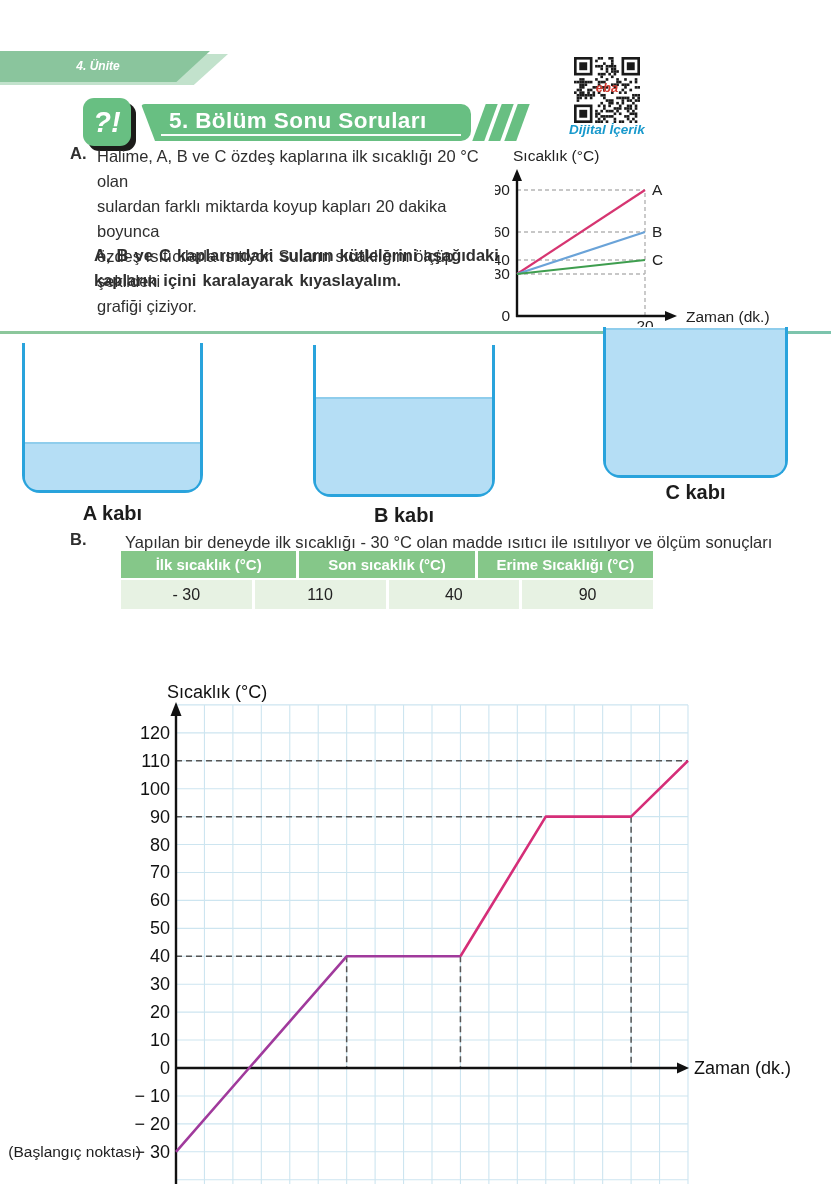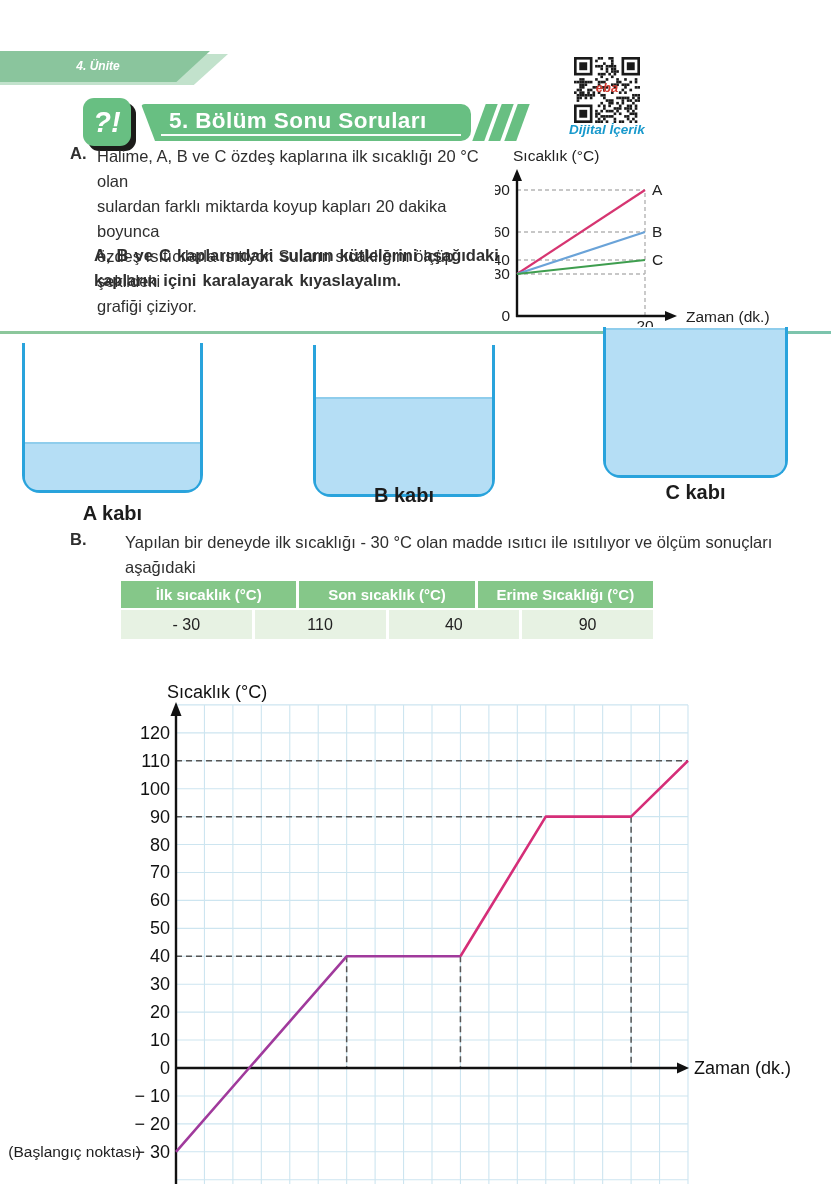--- a/index.html
+++ b/index.html
@@ -45,21 +45,21 @@
   .divider{left:0;top:331px;width:831px;height:3px;
     background:linear-gradient(90deg,#8cc79b,#7cc4ad);}
 
   
   .beaker{border:3.5px solid #29a3dc;border-top:none;border-radius:0 0 18px 18px;box-sizing:border-box;background:#fff;}
   .water{position:absolute;left:0;right:0;bottom:0;background:#b5def5;
     border-top:2px solid #8fcdec;border-radius:0 0 13px 13px;}
   .cap-label{font-size:20px;font-weight:bold;text-align:center;color:#1c1c1c;}
 
   
-  .data-table{left:95px;top:581px;width:532px;display:flex;flex-direction:column;row-gap:2px;background:#fff;padding-left:26px;}
+  .data-table{left:95px;top:551px;width:532px;display:flex;flex-direction:column;row-gap:2px;background:#fff;padding-left:26px;}
   .t-row{display:flex;column-gap:3px;}
   .t-head{flex:1;background:#85c789;color:#fff;font-weight:bold;font-size:15px;
     text-align:center;line-height:27px;height:27px;}
   .t-cell{flex:1;background:#e7f2e3;color:#222;font-size:16px;text-align:center;line-height:29px;height:29px;}
 
   .prompt{left:95px;top:644px;width:700px;font-size:16.5px;font-weight:bold;color:#1c1c1c;}
 
   
   .axis{stroke:#111;stroke-width:2.4;fill:none;}
   .axis-fill{fill:#111;stroke:none;}
@@ -331,21 +331,21 @@
   <div class="abs beaker" style="left:22px;top:343px;width:181px;height:150px;">
     <div class="water" style="height:46px;"></div>
   </div>
   <div class="abs beaker" style="left:313px;top:345px;width:182px;height:152px;">
     <div class="water" style="height:95px;"></div>
   </div>
   <div class="abs beaker" style="left:603px;top:327px;width:185px;height:151px;">
     <div class="water" style="height:calc(100% - 3px);"></div>
   </div>
   <div class="abs cap-label" style="left:22px;top:502px;width:181px;">A kabı</div>
-  <div class="abs cap-label" style="left:313px;top:484px;width:182px;">B kabı</div>
+  <div class="abs cap-label" style="left:313px;top:504px;width:182px;">B kabı</div>
   <div class="abs cap-label" style="left:603px;top:481px;width:185px;">C kabı</div>
 
   <div class="abs marker" style="left:70px;top:530px;">B.</div>
   <div class="abs body-lines" style="left:97px;top:530px;width:706px;margin-left:28px;">
     <span>Yapılan bir deneyde ilk sıcaklığı - 30 °C olan madde ısıtıcı ile ısıtılıyor ve ölçüm sonuçları aşağıdaki</span>
     <span>tabloya yazılıyor.</span>
   </div>
 
   <div class="abs data-table">
     <div class="t-row">

